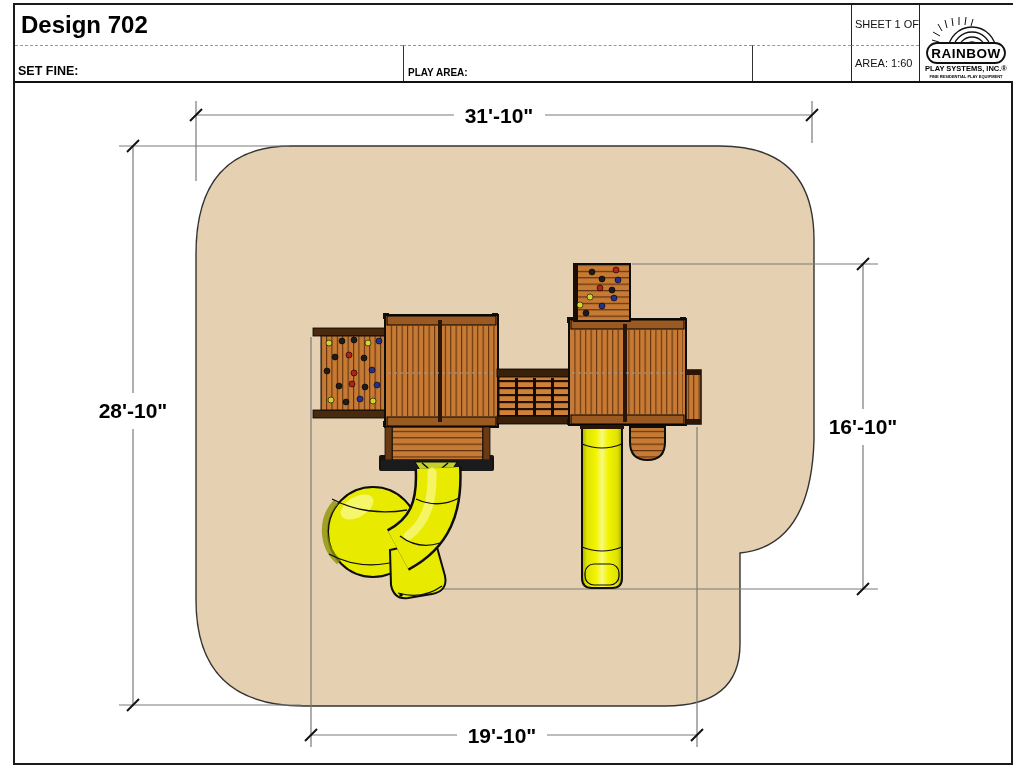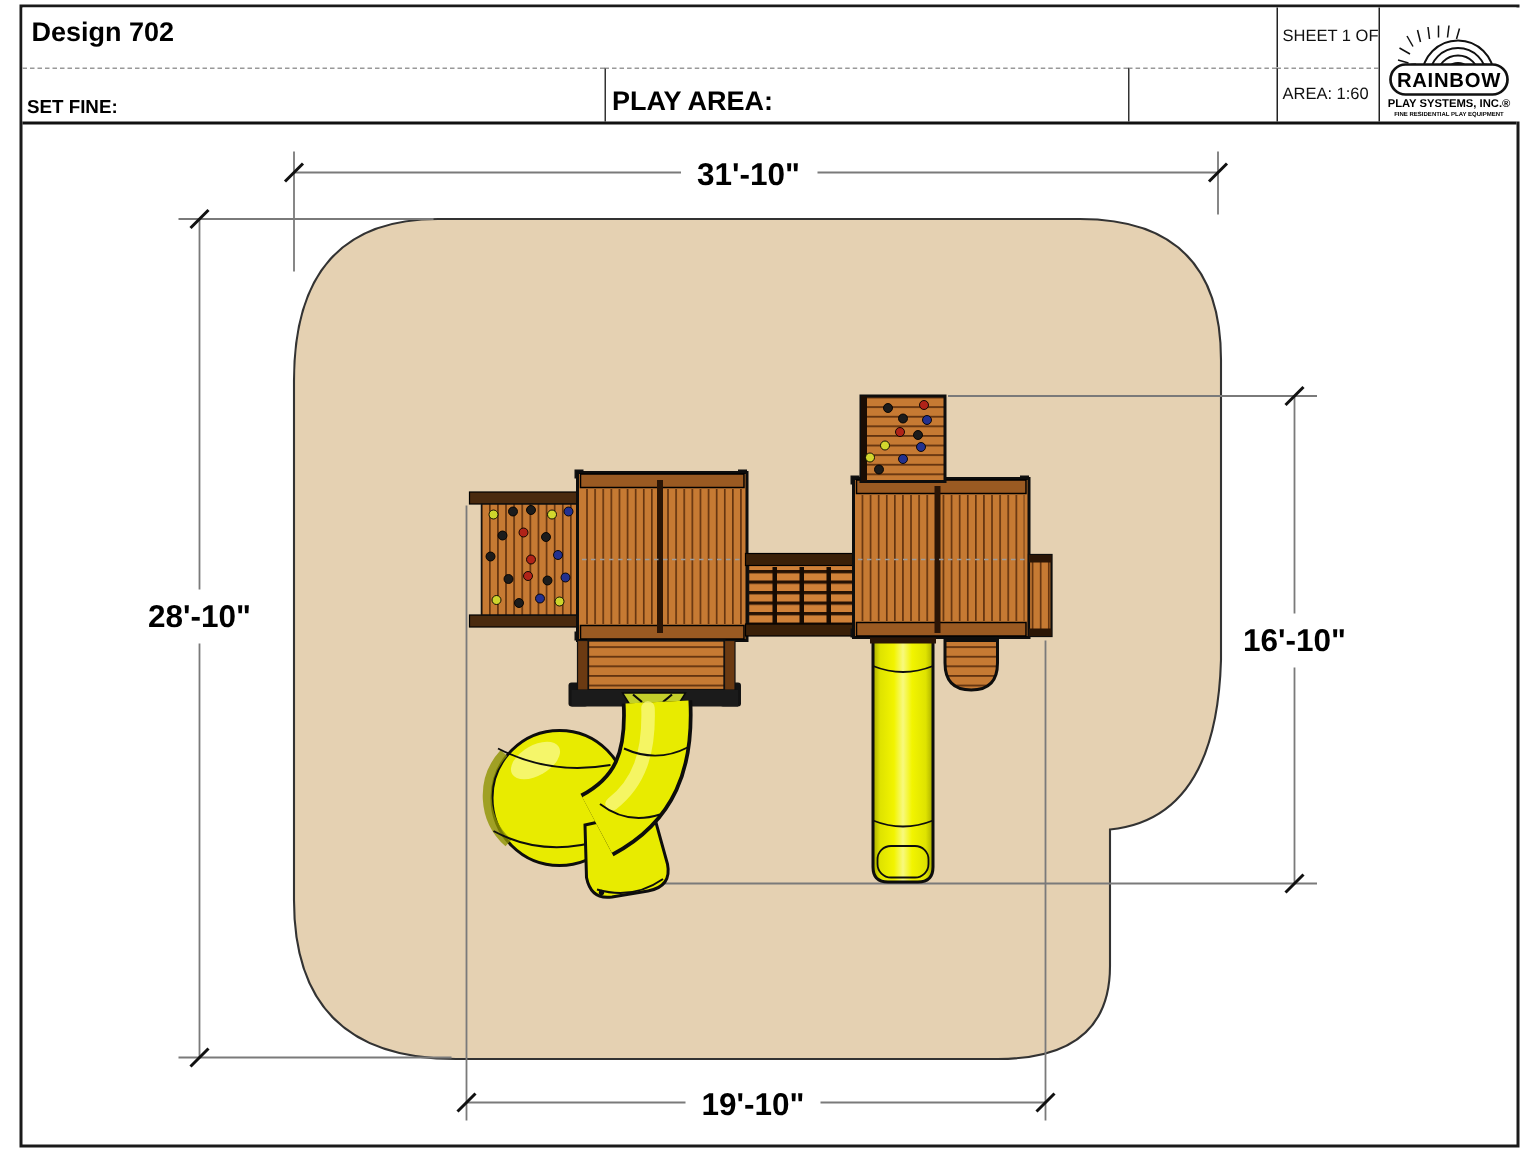--- a/index.html
+++ b/index.html
@@ -2,27 +2,27 @@
 <html><head>
 <meta charset="utf-8">
 <style>
   html,body{margin:0;padding:0;background:#ffffff;width:1024px;height:768px;
     font-family:"Liberation Sans","DejaVu Sans",sans-serif;}
   #page{position:relative;width:1024px;height:768px;background:#fff;overflow:hidden;}
   #frame{position:absolute;left:13px;top:3px;width:996px;height:758px;border:2px solid #1a1a1a;}
   
   .hdr-cell{position:absolute;box-sizing:border-box;background:#fff;}
   #cell-title{left:0;top:0;width:836px;height:40px;}
-  #cell-title .t{position:absolute;left:6px;top:6px;font-size:18px;font-weight:bold;color:#000;}
+  #cell-title .t{position:absolute;left:6px;top:6px;font-size:24px;font-weight:bold;color:#000;}
   #cell-sheet{left:836px;top:0;width:68px;height:40px;border-left:1.5px solid #222;}
   #cell-sheet .t{position:absolute;left:3px;top:13px;font-size:11px;font-weight:500;color:#111;white-space:nowrap;}
   #cell-setdims{left:0;top:40px;width:388px;height:36px;border-top:1px dashed #999;}
   #cell-setdims .t{position:absolute;left:3px;bottom:3px;font-size:12.5px;font-weight:bold;color:#000;}
   #cell-playarea{left:388px;top:40px;width:349px;height:36px;border-left:1.2px solid #333;border-top:1px dashed #999;}
-  #cell-playarea .t{position:absolute;left:4px;bottom:3px;font-size:18px;font-weight:bold;color:#000;}
+  #cell-playarea .t{position:absolute;left:4px;bottom:3px;font-size:10px;font-weight:bold;color:#000;}
   #cell-empty{left:737px;top:40px;width:99px;height:36px;border-left:1.2px solid #333;border-top:1px dashed #999;}
   #cell-scale{left:836px;top:40px;width:68px;height:36px;border-left:1.5px solid #222;border-top:1px dashed #999;}
   #cell-scale .t{position:absolute;left:3px;top:11px;font-size:11px;font-weight:500;color:#111;white-space:nowrap;}
   #cell-logo{left:904px;top:0;width:96px;height:76px;border-left:1.5px solid #222;}
   #hdr-bottom{position:absolute;left:0;top:76px;width:996px;height:0;border-top:2px solid #111;}
   #drawing{position:absolute;left:0;top:0;width:996px;height:758px;}
   svg text{font-family:"Liberation Sans","DejaVu Sans",sans-serif;}
   .dimtxt{font-size:21px;font-weight:bold;fill:#000;}
 </style>
 </head>

